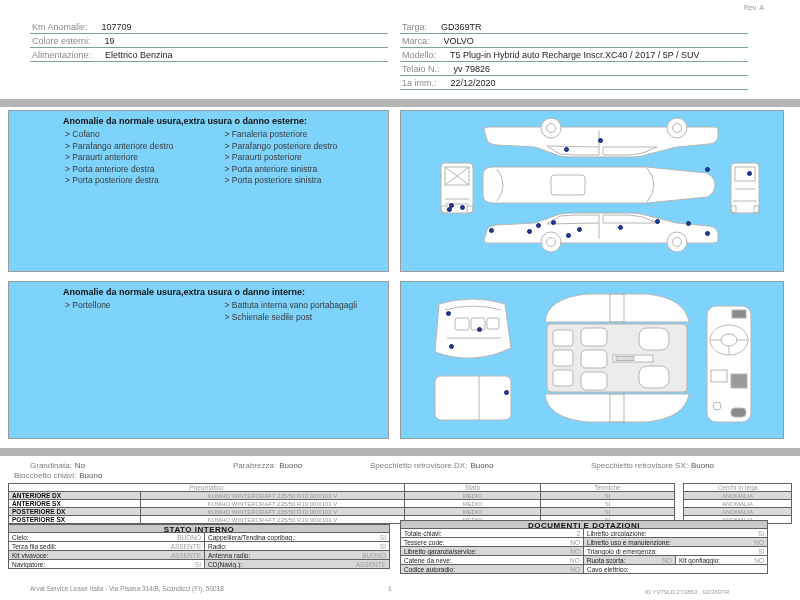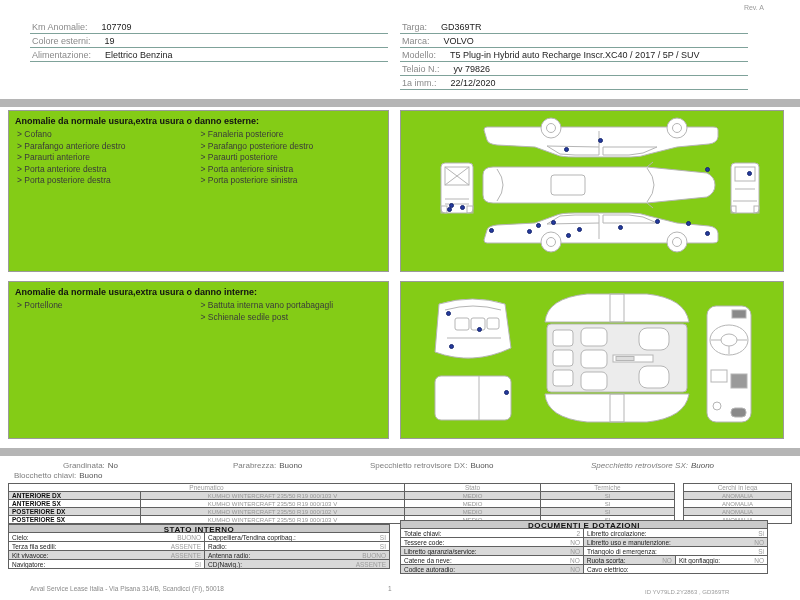--- a/index.html
+++ b/index.html
@@ -11,21 +11,21 @@
   .fields{position:absolute;top:20px;}
   .fields-left{left:30px;width:358px;}
   .fields-right{left:400px;width:348px;}
   .frow{border-bottom:1px solid #7fa29a;padding:2px 0 1px 2px;font-size:9px;color:#8a8a8a;line-height:10px;}
   .frow .val{color:#1c1c1c;font-weight:normal;margin-left:14px;}
 
   .band{position:absolute;left:0;width:800px;height:8px;background:#b5b5b5;}
   #band1{top:99px;}
   #band2{top:448px;}
 
-  .box{position:absolute;background:#84cc16;border:1px solid #9a9a9a;box-sizing:border-box;}
+  .box{position:absolute;background:#7dd3fc;border:1px solid #9a9a9a;box-sizing:border-box;padding-left:48px;}
   #box-ext-anom{left:8px;top:110px;width:381px;height:162px;}
   #box-ext-diag{left:400px;top:110px;width:384px;height:162px;}
   #box-int-anom{left:8px;top:281px;width:381px;height:158px;}
   #box-int-diag{left:400px;top:281px;width:384px;height:158px;}
 
   .anom-title{font-size:9px;font-weight:bold;color:#111;padding:5px 6px 3px 6px;}
   .anom-cols{display:flex;padding:0 4px 0 8px;}
   .anom-col{width:50%;font-size:8.5px;color:#3a3a3a;line-height:10.5px;}
   .anom-col div{margin-bottom:1px;}
 
@@ -249,24 +249,24 @@
     <div class="dots-overlay" id="int-dots">
         <div class="dot" style="left: 44.5px; top: 28.5px;"></div>
         <div class="dot" style="left: 75.5px; top: 44.5px;"></div>
         <div class="dot" style="left: 47.5px; top: 61.5px;"></div>
         <div class="dot" style="left: 102.5px; top: 107.5px;"></div>
       </div>
   </div>
 
   <div class="band" id="band2"></div>
 
-  <span class="sum" style="left:30px;top:461px;margin-left:33px;"><span class="lab">Grandinata:</span><span class="val">No</span></span>
+  <span class="sum" style="left:30px;top:461px;"><span class="lab">Grandinata:</span><span class="val">No</span></span>
   <span class="sum" style="left:233px;top:461px;"><span class="lab">Parabrezza:</span><span class="val">Buono</span></span>
   <span class="sum" style="left:370px;top:461px;"><span class="lab">Specchietto retrovisore DX:</span><span class="val">Buono</span></span>
-  <span class="sum" style="left:591px;top:461px;font-style:italic;"><span class="lab">Specchietto retrovisore SX:</span><span class="val">Buono</span></span>
+  <span class="sum" style="left:591px;top:461px;"><span class="lab">Specchietto retrovisore SX:</span><span class="val">Buono</span></span>
   <span class="sum" style="left:14px;top:471px;"><span class="lab">Blocchetto chiavi:</span><span class="val">Buono</span></span>
 
   <div id="tyres">
     <div class="tc head first" style="grid-column:1/3;">Pneumatico</div>
     <div class="tc head">Stato</div>
     <div class="tc head">Termiche</div>
     <div class="tc spacer"></div>
     <div class="tc head cerchi" style="border-top:1px solid #606060;">Cerchi in lega</div>
 
     <div class="tc pos first shaded">ANTERIORE DX</div>

